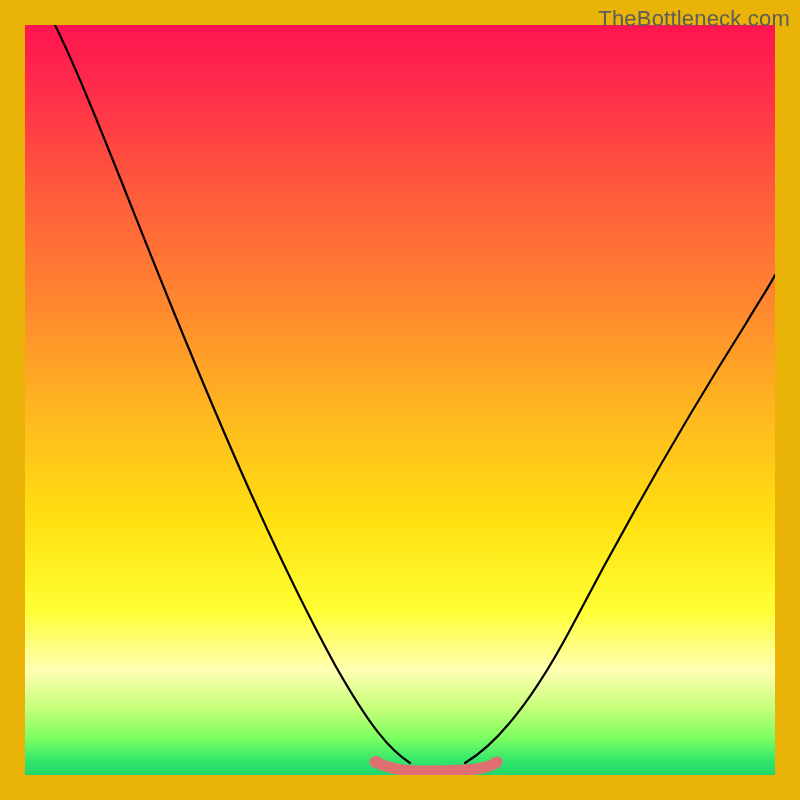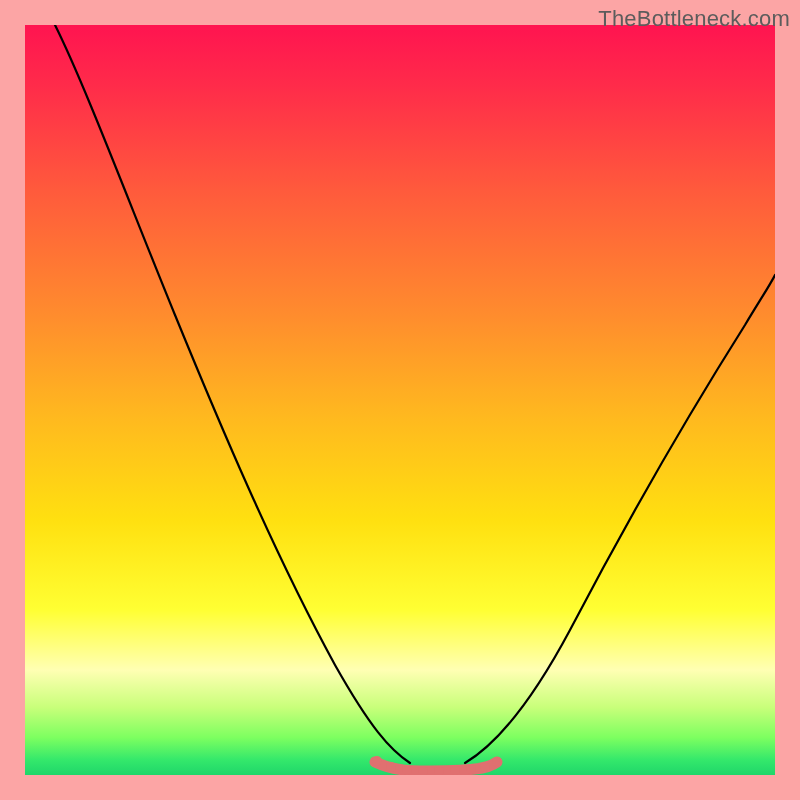--- a/index.html
+++ b/index.html
@@ -8,21 +8,21 @@
     width: 800px;
     height: 800px;
     background: #000;
     font-family: Arial, Helvetica, sans-serif;
     overflow: hidden;
   }
   .frame {
     position: relative;
     width: 800px;
     height: 800px;
-    background: #fca5a5;
+    background: #eab308;
   }
   .plot {
     position: absolute;
     left: 25px;
     top: 25px;
     width: 750px;
     height: 750px;
     overflow: hidden;
   }
   .gradient {

